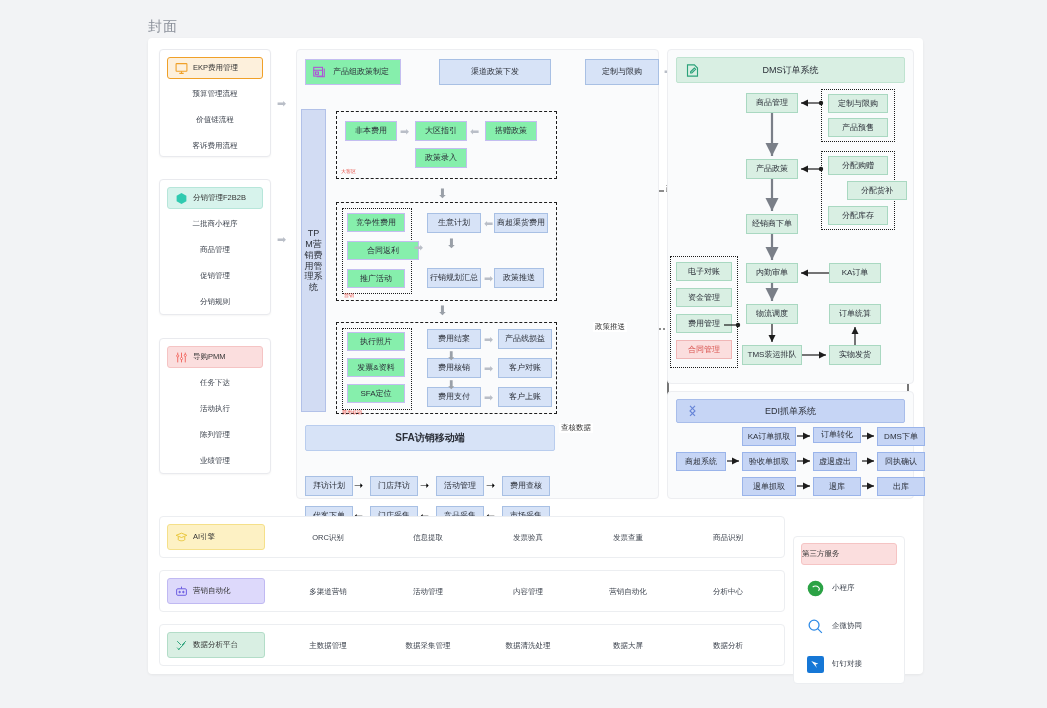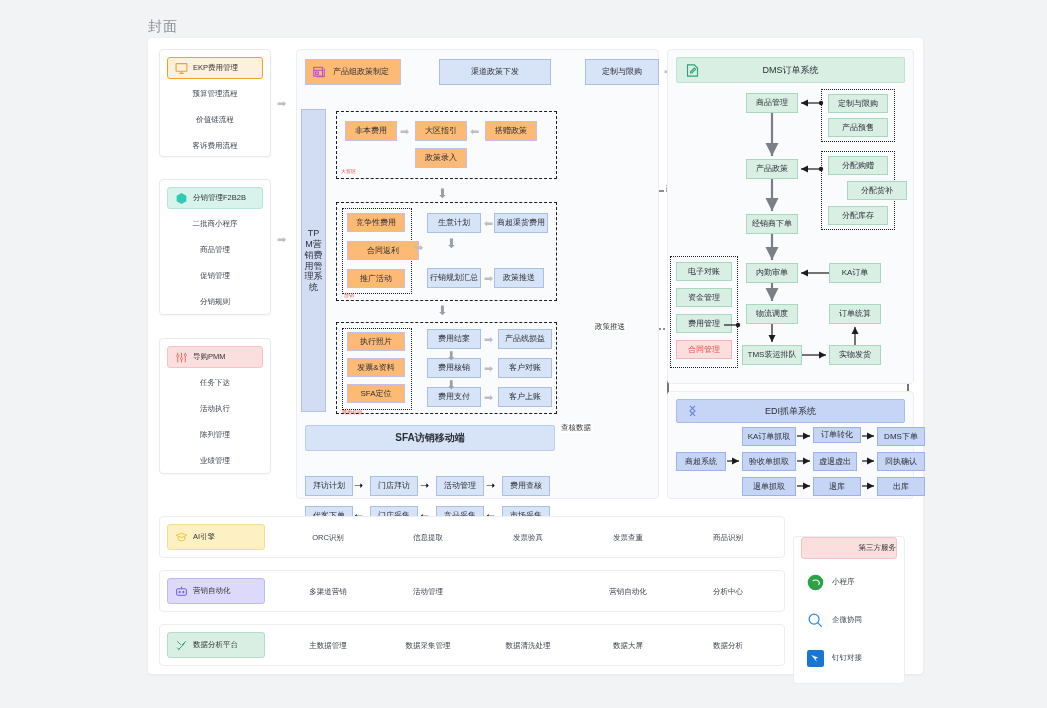--- a/index.html
+++ b/index.html
@@ -21,21 +21,21 @@
   }
 
   
   .bx {
     position:absolute;
     display:flex; align-items:center; justify-content:center;
     font-size:8px; color:#2b2f38; text-align:center;
     line-height:1.15; white-space:nowrap;
   }
   .blue   { background:#d7e3f7; border:1px solid #a8c0e4; }
-  .lav    { background:#fdba74; border:1px solid #c3bdf0; }
+  .lav    { background:#86efac; border:1px solid #c3bdf0; }
   .green  { background:#d9efe3; border:1px solid #a9d8c1; }
   .periw  { background:#c6d5f5; border:1px solid #9ab4ea; }
   .pinkb  { background:#fbdede; border:1px solid #f0b6b6; color:#d9534f; }
 
   
   .card {
     position:absolute; left:11px; width:112px;
     background:#fff; border:1px solid #e9eaee; border-radius:4px;
     box-shadow:0 1px 2px rgba(0,0,0,.04);
   }
@@ -108,23 +108,23 @@
     position:absolute; top:0; height:42px;
     display:flex; align-items:center; justify-content:center;
     font-size:7.5px; color:#3c424d;
   }
 
   .tp-card {
     position:absolute; left:645px; top:498px; width:112px; height:148px;
     background:#fff; border:1px solid #eceef1; border-radius:4px;
   }
   .tp-head {
-    margin:0 7px 4px 7px; height:22px; background:#fbdede;
+    margin:6px 7px 4px 7px; height:22px; background:#fbdede;
     border:1px solid #f5c4c4; border-radius:3px;
-    display:flex; align-items:center; justify-content:flex-end;
+    display:flex; align-items:center; justify-content:flex-start;
     font-size:7.5px; color:#333;
   }
   .tp-item {
     height:38px; display:flex; align-items:center; gap:8px;
     padding-left:13px; font-size:7.5px; color:#3c424d;
   }
   .ico { display:flex; align-items:center; justify-content:center; flex:none; }
 </style>
 </head>
 <body>
@@ -541,20 +541,21 @@
           <rect x="3" y="7" width="18" height="12" rx="2"></rect>
             <circle cx="8.5" cy="13" r="1.4" fill="#6a5ae0"></circle>
           <circle cx="15.5" cy="13" r="1.4" fill="#6a5ae0"></circle>
             <path d="M12 3v4"></path>
         </svg>
       </span>
       <span>营销自动化</span>
     </div>
     <div class="bcell" style="left:118px;width:100px;">多渠道营销</div>
     <div class="bcell" style="left:218px;width:100px;">活动管理</div>
+    <div class="bcell" style="left:318px;width:100px;">内容管理</div>
     <div class="bcell" style="left:418px;width:100px;">营销自动化</div>
     <div class="bcell" style="left:518px;width:100px;">分析中心</div>
   </div>
 
   <div class="brow" style="top:586px;">
     <div class="brow-head h-green">
       <span class="ico">
         <svg width="13" height="13" viewBox="0 0 24 24" fill="none" stroke="#2ba27a" stroke-width="1.8">
           <path d="M4 4l7 7M20 4l-7 7M6 20l12-12M4 16l4 4"></path>
         </svg>

